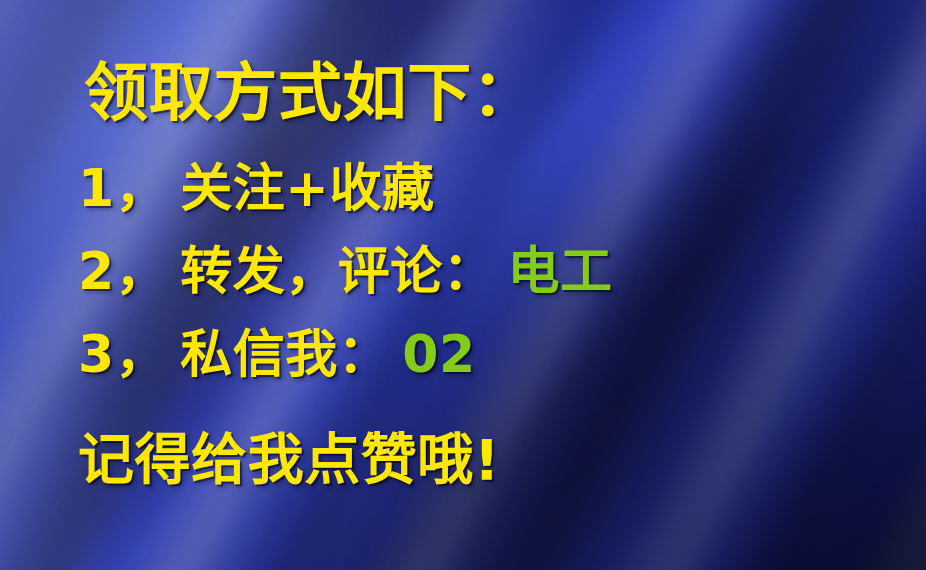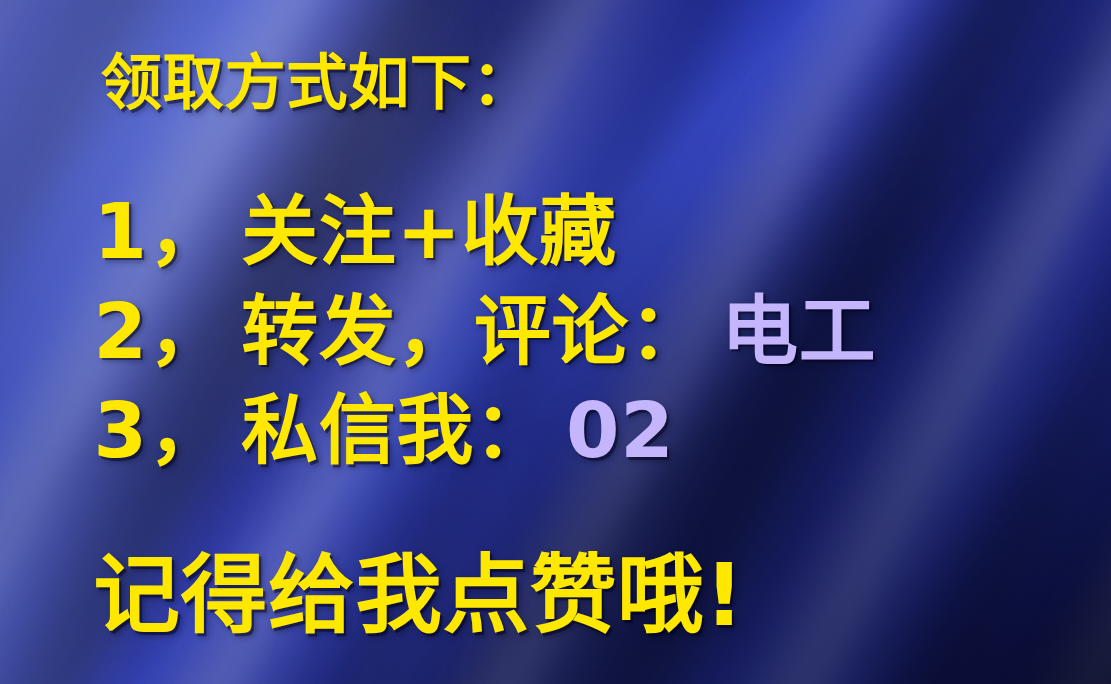--- a/index.html
+++ b/index.html
@@ -107,45 +107,45 @@
 
   .txt {
     position: absolute;
     white-space: nowrap;
     font-weight: bold;
     letter-spacing: 0.01em;
     line-height: 1;
   }
 
   .yellow { color: #ffe800; }
-  .white  { color: #c4b5fd; }
+  .white  { color: #84cc16; }
 
   .shadowed {
     text-shadow:
       2px 2px 0 rgba(0,0,20,0.45),
       3px 3px 5px rgba(0,0,30,0.35);
   }
 
   #title {
     left: 84px;
-    top: 45px;
-    font-size: 51px;
+    top: 61px;
+    font-size: 64px;
   }
 
   .step {
-    font-size: 64px;
+    font-size: 52px;
   }
   #step-1 { left: 78px; top: 162px; }
   #step-2 { left: 78px; top: 245px; }
   #step-3 { left: 78px; top: 328px; }
 
   #footer {
     left: 78px;
-    top: 460px;
-    font-size: 72px;
+    top: 432px;
+    font-size: 56px;
   }
 
   .step .num { letter-spacing: 0.02em; }
   .step .gap { display: inline-block; width: 12px; }
 </style>
 </head>
 <body>
 
 <div class="poster">
 

